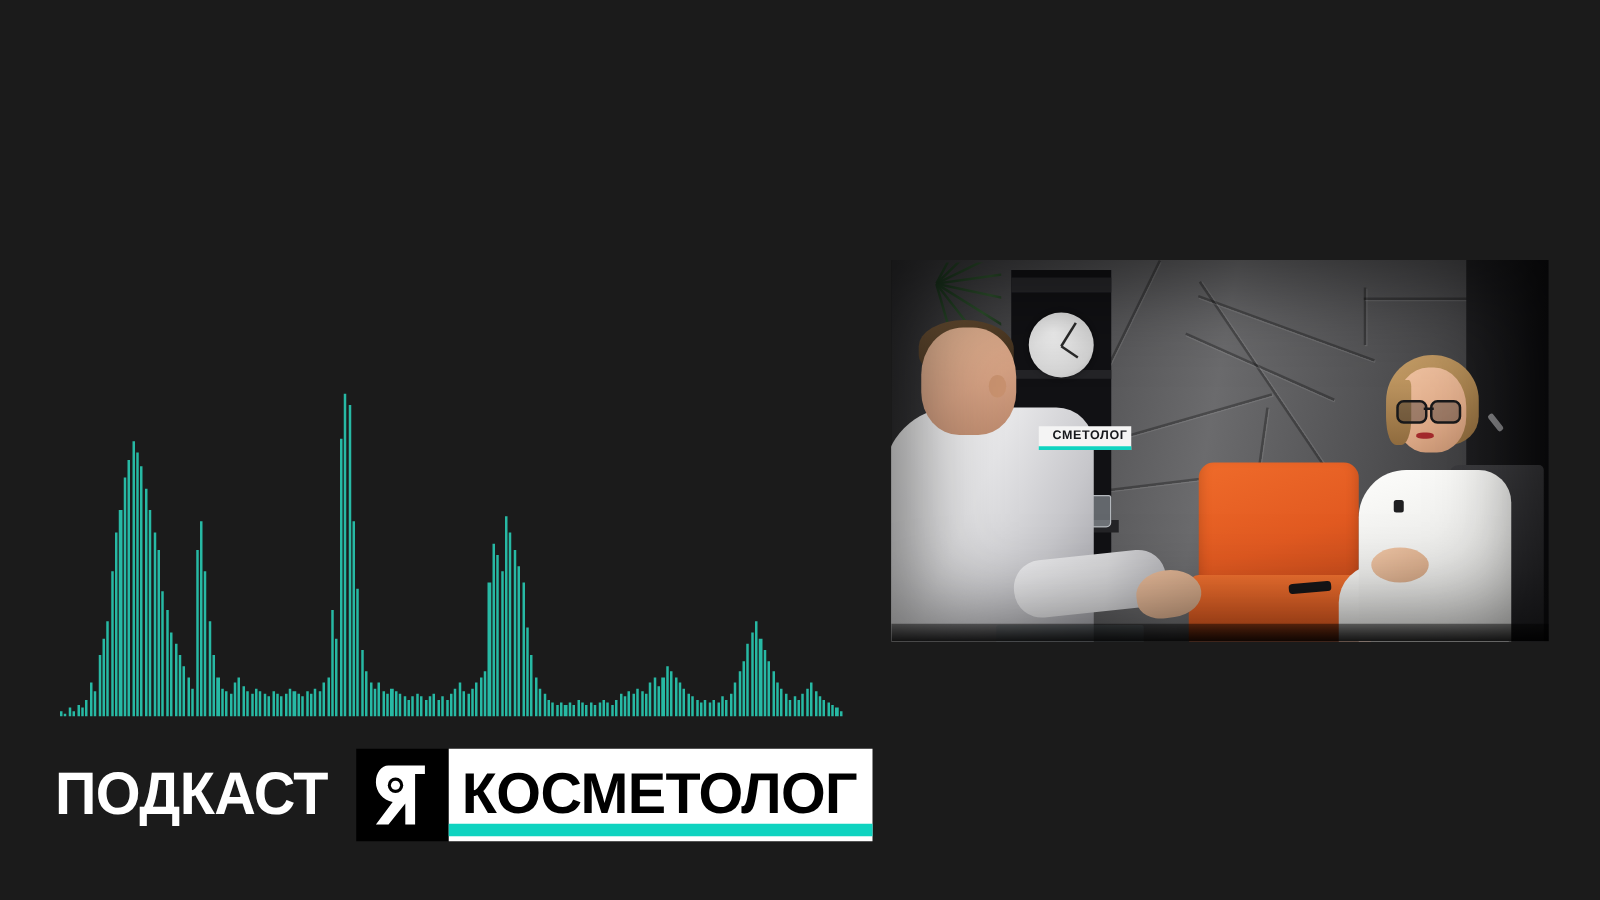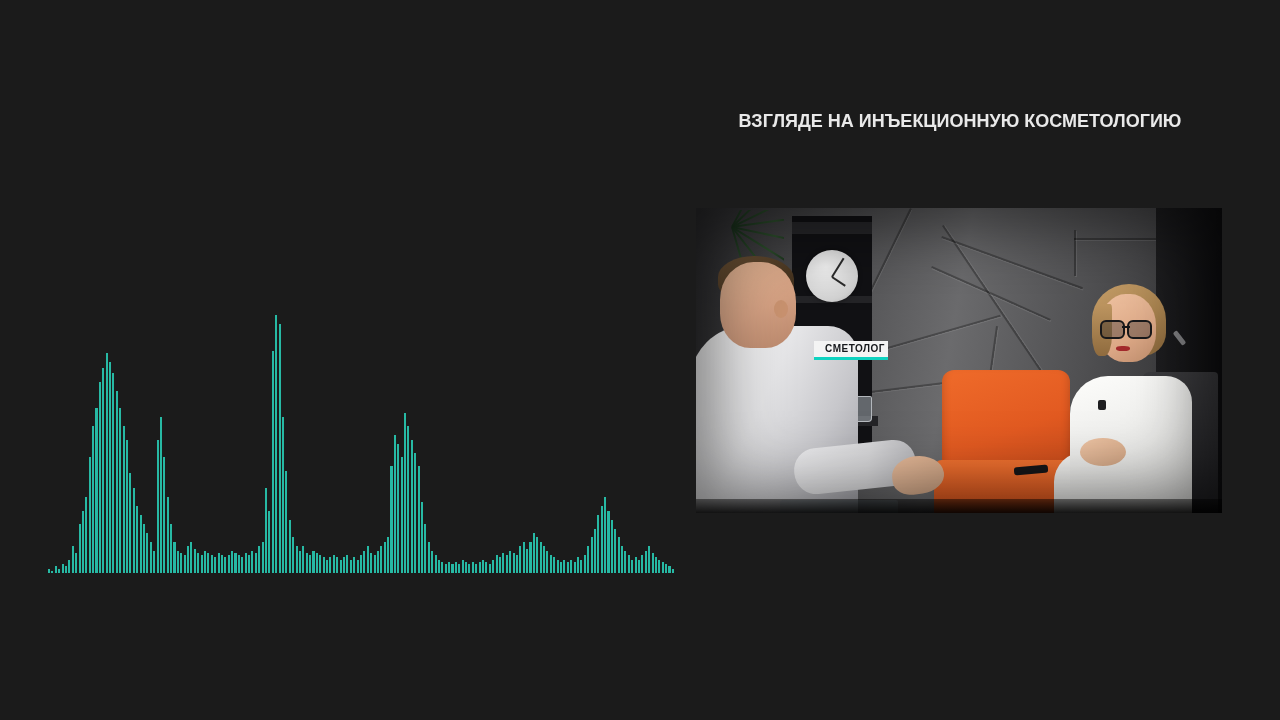--- a/index.html
+++ b/index.html
@@ -60,21 +60,21 @@
     white-space: nowrap;
   }
   #subtitle .sub-line .cap {
     font-size: 23px;
     line-height: 0;
   }
 
   
   #thumb {
     position: absolute;
-    left: 696px;
+    left: 713px;
     top: 208px;
     width: 526px;
     height: 305px;
     overflow: hidden;
     background: #121212;
   }
   .th-layer { position: absolute; }
 
   
   .wall {
@@ -359,21 +359,20 @@
 </style>
 </head>
 <body>
 
 <div id="stage">
 
   <div id="headline">
   </div>
 
   <div id="subtitle">
-    <span class="sub-line">взгляде на инъекционную косметологию</span>
   </div>
 
   <div id="thumb">
     <div class="th-layer wall"></div>
 
     <div class="th-layer panel-line pl1"></div>
     <div class="th-layer panel-line pl2"></div>
     <div class="th-layer panel-line pl3"></div>
     <div class="th-layer panel-line pl4"></div>
     <div class="th-layer panel-line pl5"></div>
@@ -625,14 +624,28 @@
       <div class="bar" style="height: 26.6897px; background: rgb(39, 185, 164);"></div>
       <div class="bar" style="height: 20.0172px; background: rgb(39, 185, 164);"></div>
       <div class="bar" style="height: 15.569px; background: rgb(39, 185, 164);"></div>
       <div class="bar" style="height: 13.3448px; background: rgb(39, 185, 164);"></div>
       <div class="bar" style="height: 11.1207px; background: rgb(39, 185, 164);"></div>
       <div class="bar" style="height: 8.89655px; background: rgb(39, 185, 164);"></div>
       <div class="bar" style="height: 6.67241px; background: rgb(39, 185, 164);"></div>
       <div class="bar" style="height: 4.44828px; background: rgb(39, 185, 164);"></div>
     </div>
 
+  <div id="logo">
+    <div id="logo-podcast">ПОДКАСТ</div>
+    <div id="logo-mark">
+      <svg width="56" height="56" viewBox="0 0 100 100" aria-hidden="true">
+        <path d="M30 8 H82 V20 H68 V92 H54 V62 L30 92 H12 L36 60 C22 57 12 45 12 32 C12 18 20 8 30 8 Z" fill="#ffffff"></path>
+        <circle cx="40" cy="36" r="11" fill="#000000"></circle>
+        <circle cx="40" cy="36" r="6.5" fill="#ffffff"></circle>
+      </svg>
+    </div>
+    <div id="logo-word">
+      <div id="logo-word-text">КОСМЕТОЛОГ</div>
+      <div id="logo-accent"></div>
+    </div>
+  </div>
 
 </div>
 
 </body></html>

